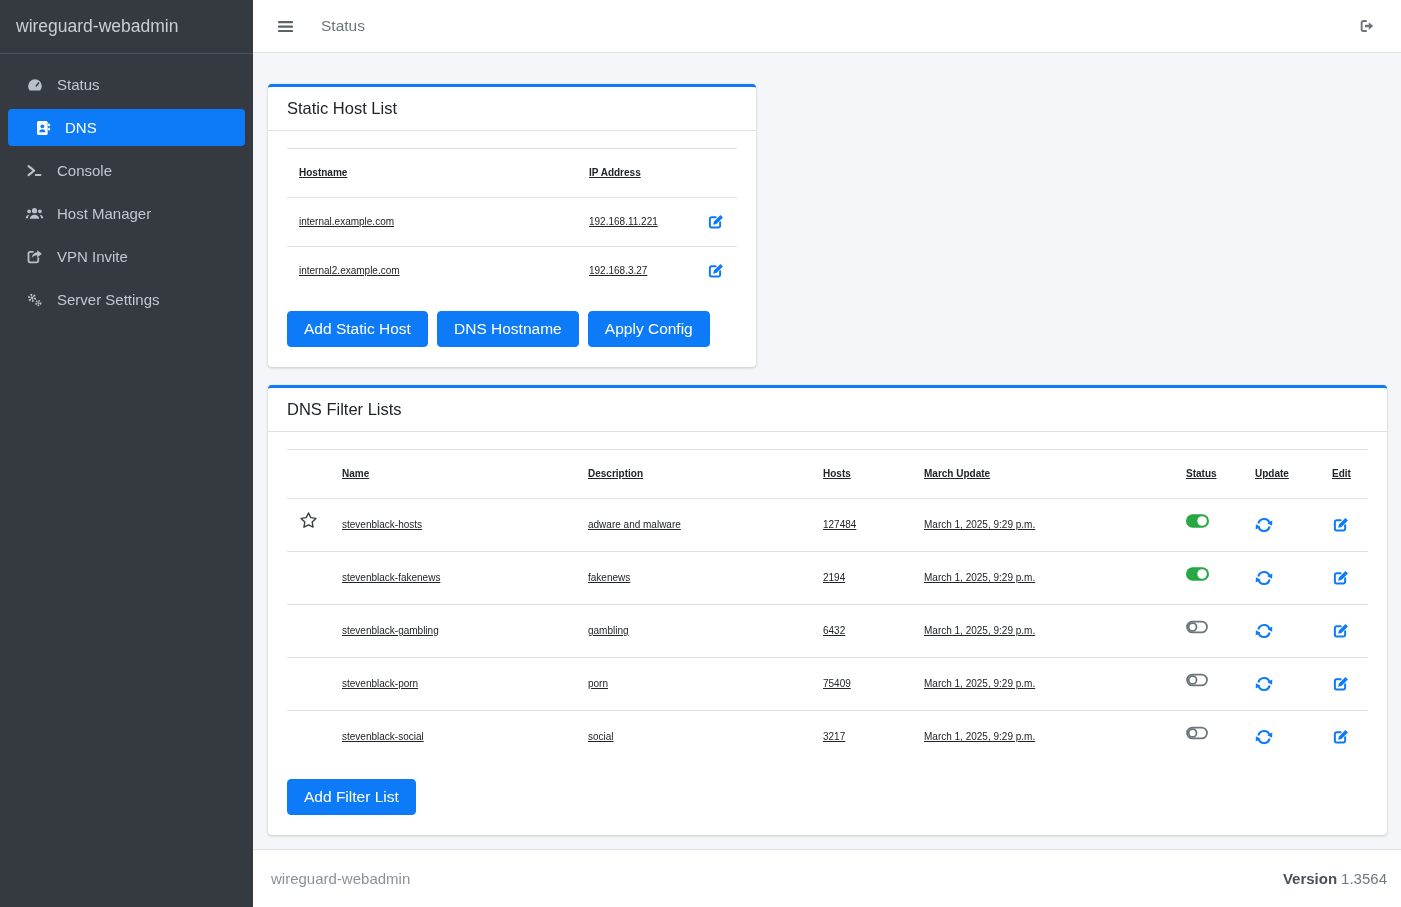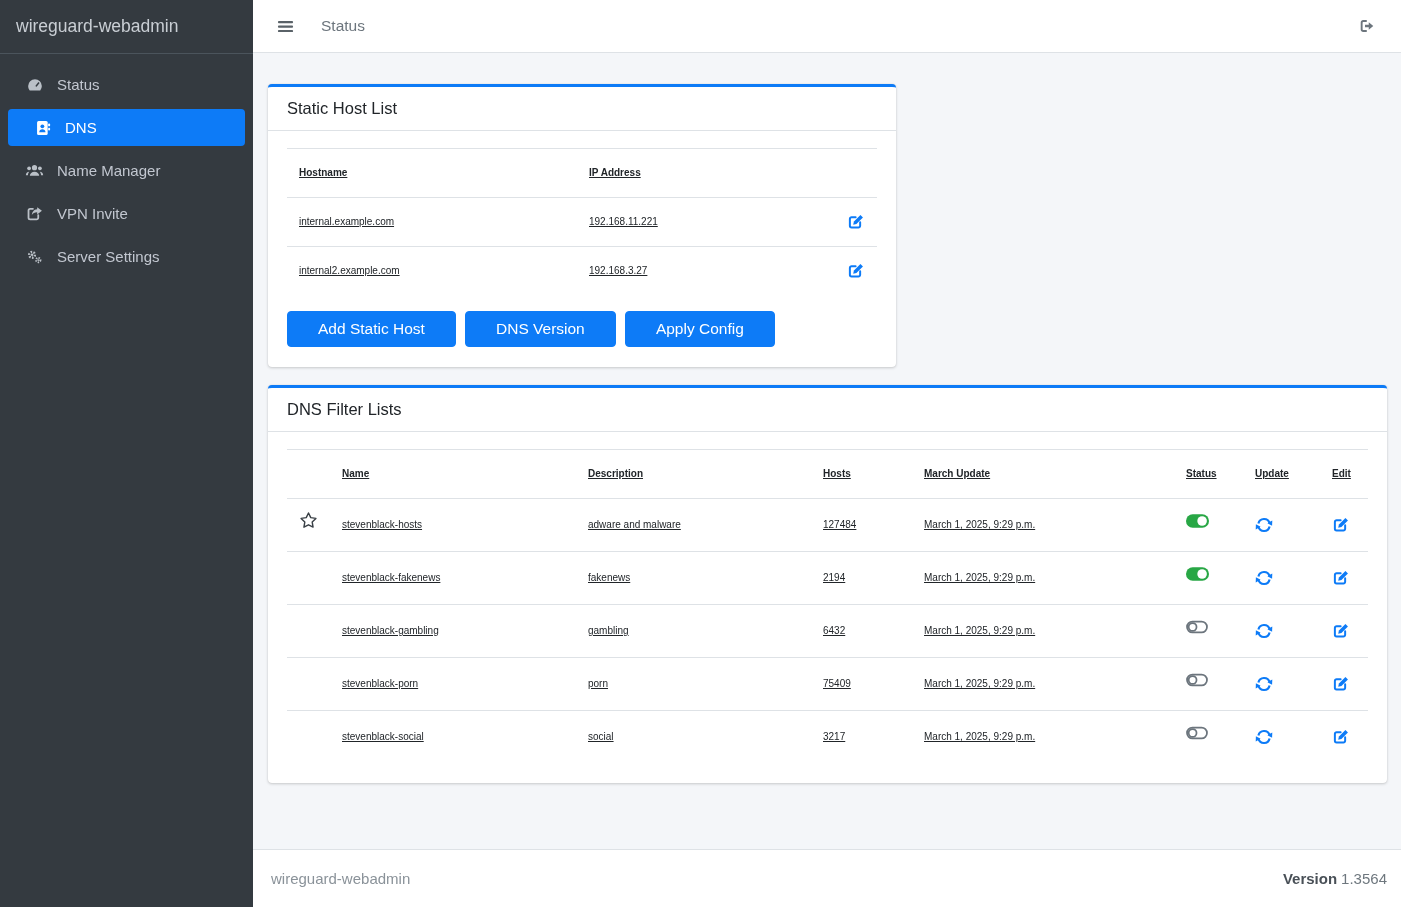--- a/index.html
+++ b/index.html
@@ -38,35 +38,35 @@
   .signout { color:#6c757d; cursor:pointer; display:flex; }
 
   .content { flex:1; padding:31px 14px 0 15px; overflow:hidden; }
 
   
   .card {
     background:#fff; border-radius:4px; border-top:3px solid #0d7bf7;
     box-shadow:0 0 1px rgba(0,0,0,.13), 0 1px 3px rgba(0,0,0,.18);
     margin-bottom:18px;
   }
-  .card-static { width:628px; }
+  .card-static { width:488px; }
   .card-header { padding:12px 19px; border-bottom:1px solid #dee2e6; }
   .card-title { font-size:16.5px; font-weight:400; color:#212529; }
   .card-body { padding:17px 19px 20px 19px; }
 
   table { width:100%; border-collapse:collapse; }
   th, td { padding:12px; text-align:left; vertical-align:middle; border-top:1px solid #dee2e6; font-size:10px; line-height:24px;text-decoration:underline; }
   th { font-weight:700; color:#212529; }
   tbody tr:first-child td { border-top:1px solid #dee2e6; }
   .cell-right { text-align:right; }
   .cell-center { text-align:left; }
 
   .btn {
     display:inline-block; background:#0d7bf7; border:1px solid #0d7bf7; color:#fff;
-    font-size:15.5px; font-family:inherit; padding:8px 30px; border-radius:4px; cursor:pointer; margin-right:5px;
+    font-size:15.5px; font-family:inherit; padding:8px 16px; border-radius:4px; cursor:pointer; margin-right:5px;
   }
   .btn-row { margin-top:16px; }
 
   
   .icon-btn { display:inline-flex; color:#0d7bf7; cursor:pointer; vertical-align:middle; }
   .star-slot { visibility:hidden; display:inline-flex; color:#3a4046; cursor:pointer; }
   .star-slot.is-on { visibility:visible; }
   .toggle { display:inline-flex; cursor:pointer; }
   .toggle .on-icon, .toggle .off-icon { display:none; }
   .toggle.is-on .on-icon { display:block; }
@@ -113,33 +113,44 @@
               <rect x="15.7" y="9.7" width="2.2" height="3" rx="1" fill="currentColor"></rect>
               <circle cx="9.3" cy="8.1" r="2.1" fill="#0d7bf7"></circle>
               <path d="M5.8 14.7c0-2 1.6-3.2 3.5-3.2s3.5 1.2 3.5 3.2z" fill="#0d7bf7"></path>
             </svg>
       </span>
       <span class="nav-label">DNS</span>
     </a>
       </li>
 
 
+    <li>
+        <a class="nav-link">
+      <span class="ico">
+        <svg width="18" height="18" viewBox="0 0 20 20">
+              <path d="M2.8 4.6L9 9.6l-6.2 5" fill="none" stroke="currentColor" stroke-width="2.4" stroke-linecap="round" stroke-linejoin="round"></path>
+              <rect x="9.8" y="13.2" width="7.4" height="2.3" rx="1" fill="currentColor"></rect>
+            </svg>
+      </span>
+      <span class="nav-label">Console</span>
+    </a>
+      </li>
 
     <li>
         <a class="nav-link">
       <span class="ico">
         <svg width="19" height="18" viewBox="0 0 20 20">
               <circle cx="4" cy="7" r="2.1" fill="currentColor"></circle>
               <circle cx="16" cy="7" r="2.1" fill="currentColor"></circle>
               <path fill="currentColor" d="M.4 14.7c0-2.3 1.5-3.8 3.7-3.9-.8 1-1.3 2.2-1.4 3.9zM19.6 14.7c0-2.3-1.5-3.8-3.7-3.9.8 1 1.3 2.2 1.4 3.9z"></path>
               <circle cx="10" cy="6.3" r="2.9" fill="currentColor"></circle>
               <path fill="currentColor" d="M4.8 15.4c0-2.9 2.3-4.7 5.2-4.7s5.2 1.8 5.2 4.7z"></path>
             </svg>
       </span>
-      <span class="nav-label">Name Manager</span>
+      <span class="nav-label">Host Manager</span>
     </a>
       </li>
 
     <li>
         <a class="nav-link">
       <span class="ico">
         <svg width="18" height="18" viewBox="0 0 20 20">
               <path d="M13.6 11.2v3a1.8 1.8 0 01-1.8 1.8H4.6a1.8 1.8 0 01-1.8-1.8V6A1.8 1.8 0 014.6 4.2h3.1" fill="none" stroke="currentColor" stroke-width="2" stroke-linecap="round"></path>
               <path fill="currentColor" d="M12.4 2.4l5.3 4.1-5.3 4.1V8.1c-2.9 0-4.7 1-5.9 3 .3-3.5 2-6.1 5.9-6.5z"></path>
             </svg>
@@ -223,21 +234,21 @@
                     <svg width="18" height="18" viewBox="0 0 20 20">
                       <path d="M14.6 10.3v4a1.9 1.9 0 01-1.9 1.9H5.1a1.9 1.9 0 01-1.9-1.9V6.7a1.9 1.9 0 011.9-1.9h4.5" fill="none" stroke="currentColor" stroke-width="2.2" stroke-linecap="round"></path>
                       <path fill="currentColor" d="M14.9 2.3l2.8 2.8-7.2 7.2-3.6.8.8-3.6z"></path>
                     </svg>
                   </span></td>
             </tr>
           </tbody>
         </table>
         <div class="btn-row">
           <button class="btn">Add Static Host</button>
-          <button class="btn">DNS Version</button>
+          <button class="btn">DNS Hostname</button>
           <button class="btn">Apply Config</button>
         </div>
       </div>
     </div>
 
     <div class="card">
       <div class="card-header">
         <span class="card-title">DNS Filter Lists</span>
       </div>
       <div class="card-body">
@@ -420,20 +431,23 @@
                   </span></td>
     <td><span class="icon-btn">
                     <svg width="18" height="18" viewBox="0 0 20 20">
                       <path d="M14.6 10.3v4a1.9 1.9 0 01-1.9 1.9H5.1a1.9 1.9 0 01-1.9-1.9V6.7a1.9 1.9 0 011.9-1.9h4.5" fill="none" stroke="currentColor" stroke-width="2.2" stroke-linecap="round"></path>
                       <path fill="currentColor" d="M14.9 2.3l2.8 2.8-7.2 7.2-3.6.8.8-3.6z"></path>
                     </svg>
                   </span></td>
   </tr>
             </tbody>
         </table>
+        <div class="btn-row">
+          <button class="btn">Add Filter List</button>
+        </div>
       </div>
     </div>
 
   </section>
 
   <footer class="footer">
     <span class="footer-left">wireguard-webadmin</span>
     <span class="footer-right">
       <strong>Version</strong><span>1.3564</span>
     </span>

